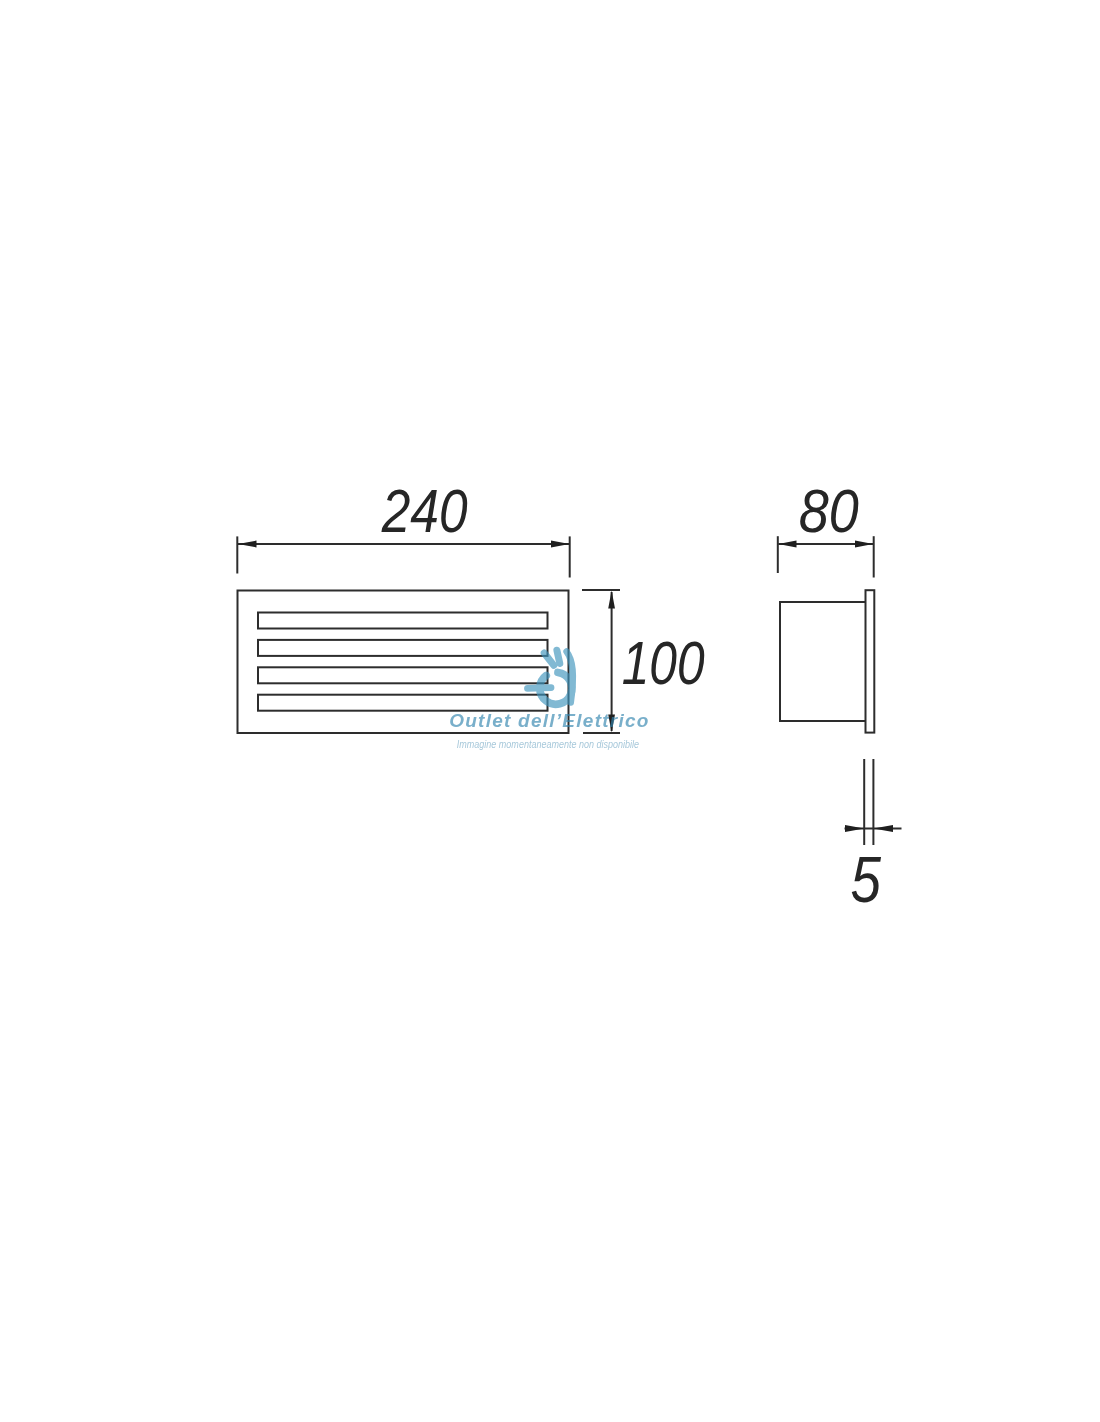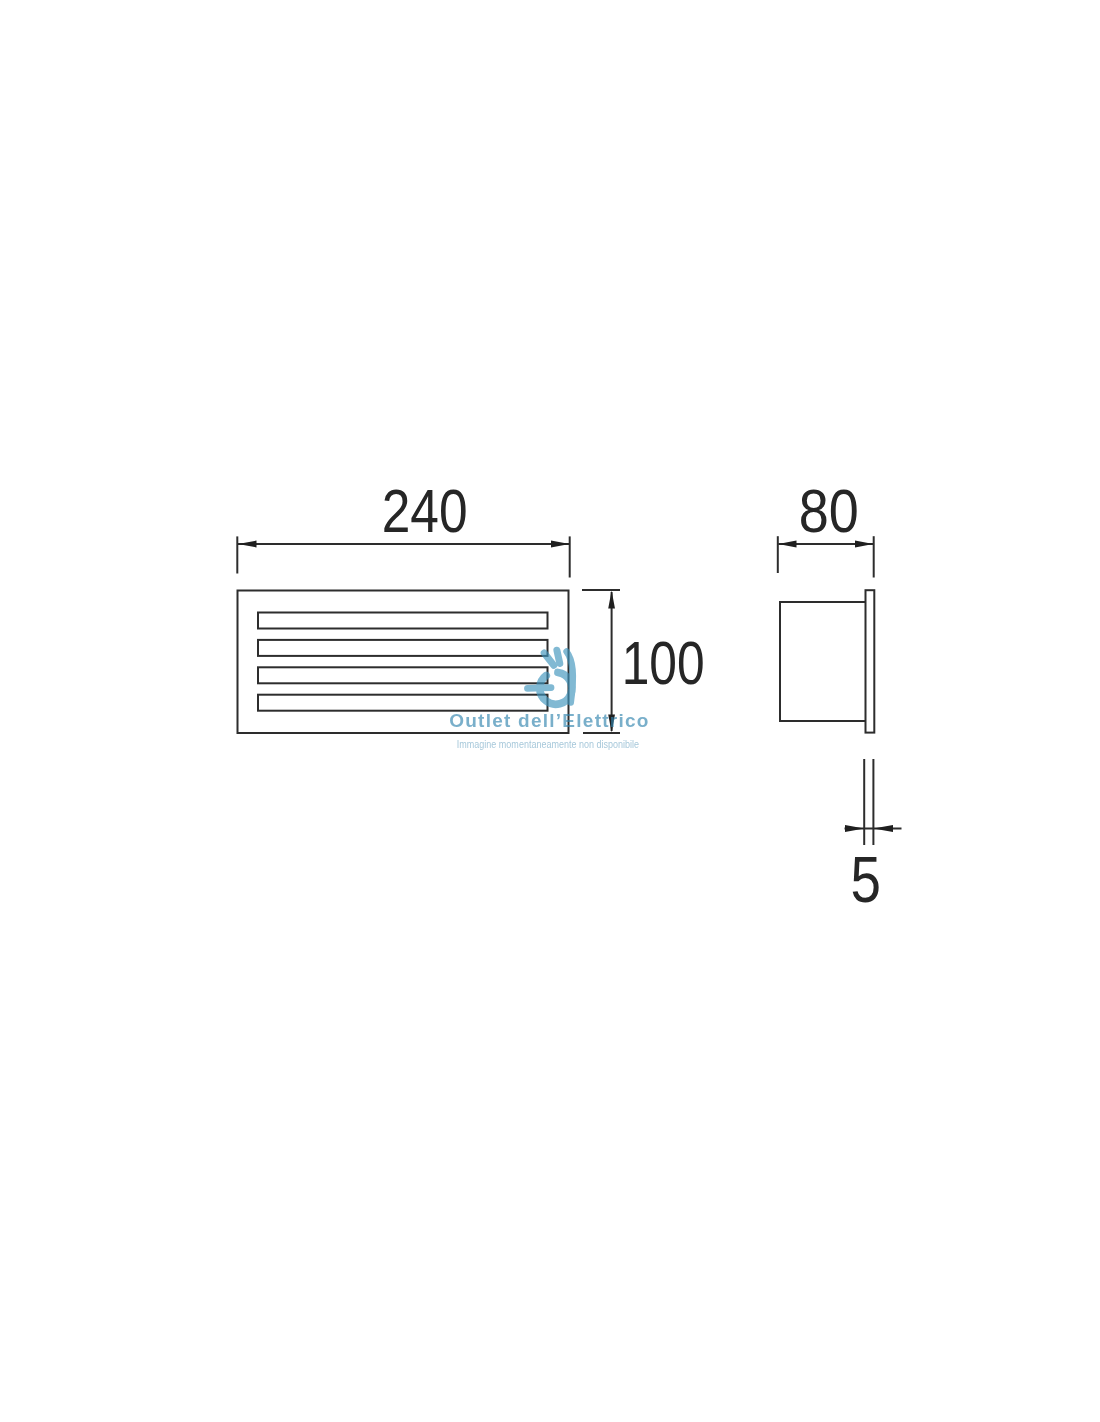--- a/index.html
+++ b/index.html
@@ -1,16 +1,16 @@
 <!DOCTYPE html>
 <html><head>
 <meta charset="utf-8">
 <style>
   html,body{margin:0;padding:0;background:#ffffff;}
-  .page{width:1100px;height:1422px;position:relative;background:#0ea5e9;overflow:hidden;}
+  .page{width:1100px;height:1422px;position:relative;background:#0ea5e9;overflow:hidden;font-style:italic;}
   text{font-family:"Liberation Sans", sans-serif;}
 </style>
 </head>
 <body>
 
 <div class="page">
 <svg width="1100" height="1422" viewBox="0 0 1100 1422" xmlns="http://www.w3.org/2000/svg">
 
   <rect x="0" y="0" width="1100" height="1422" fill="#ffffff"></rect>
 

